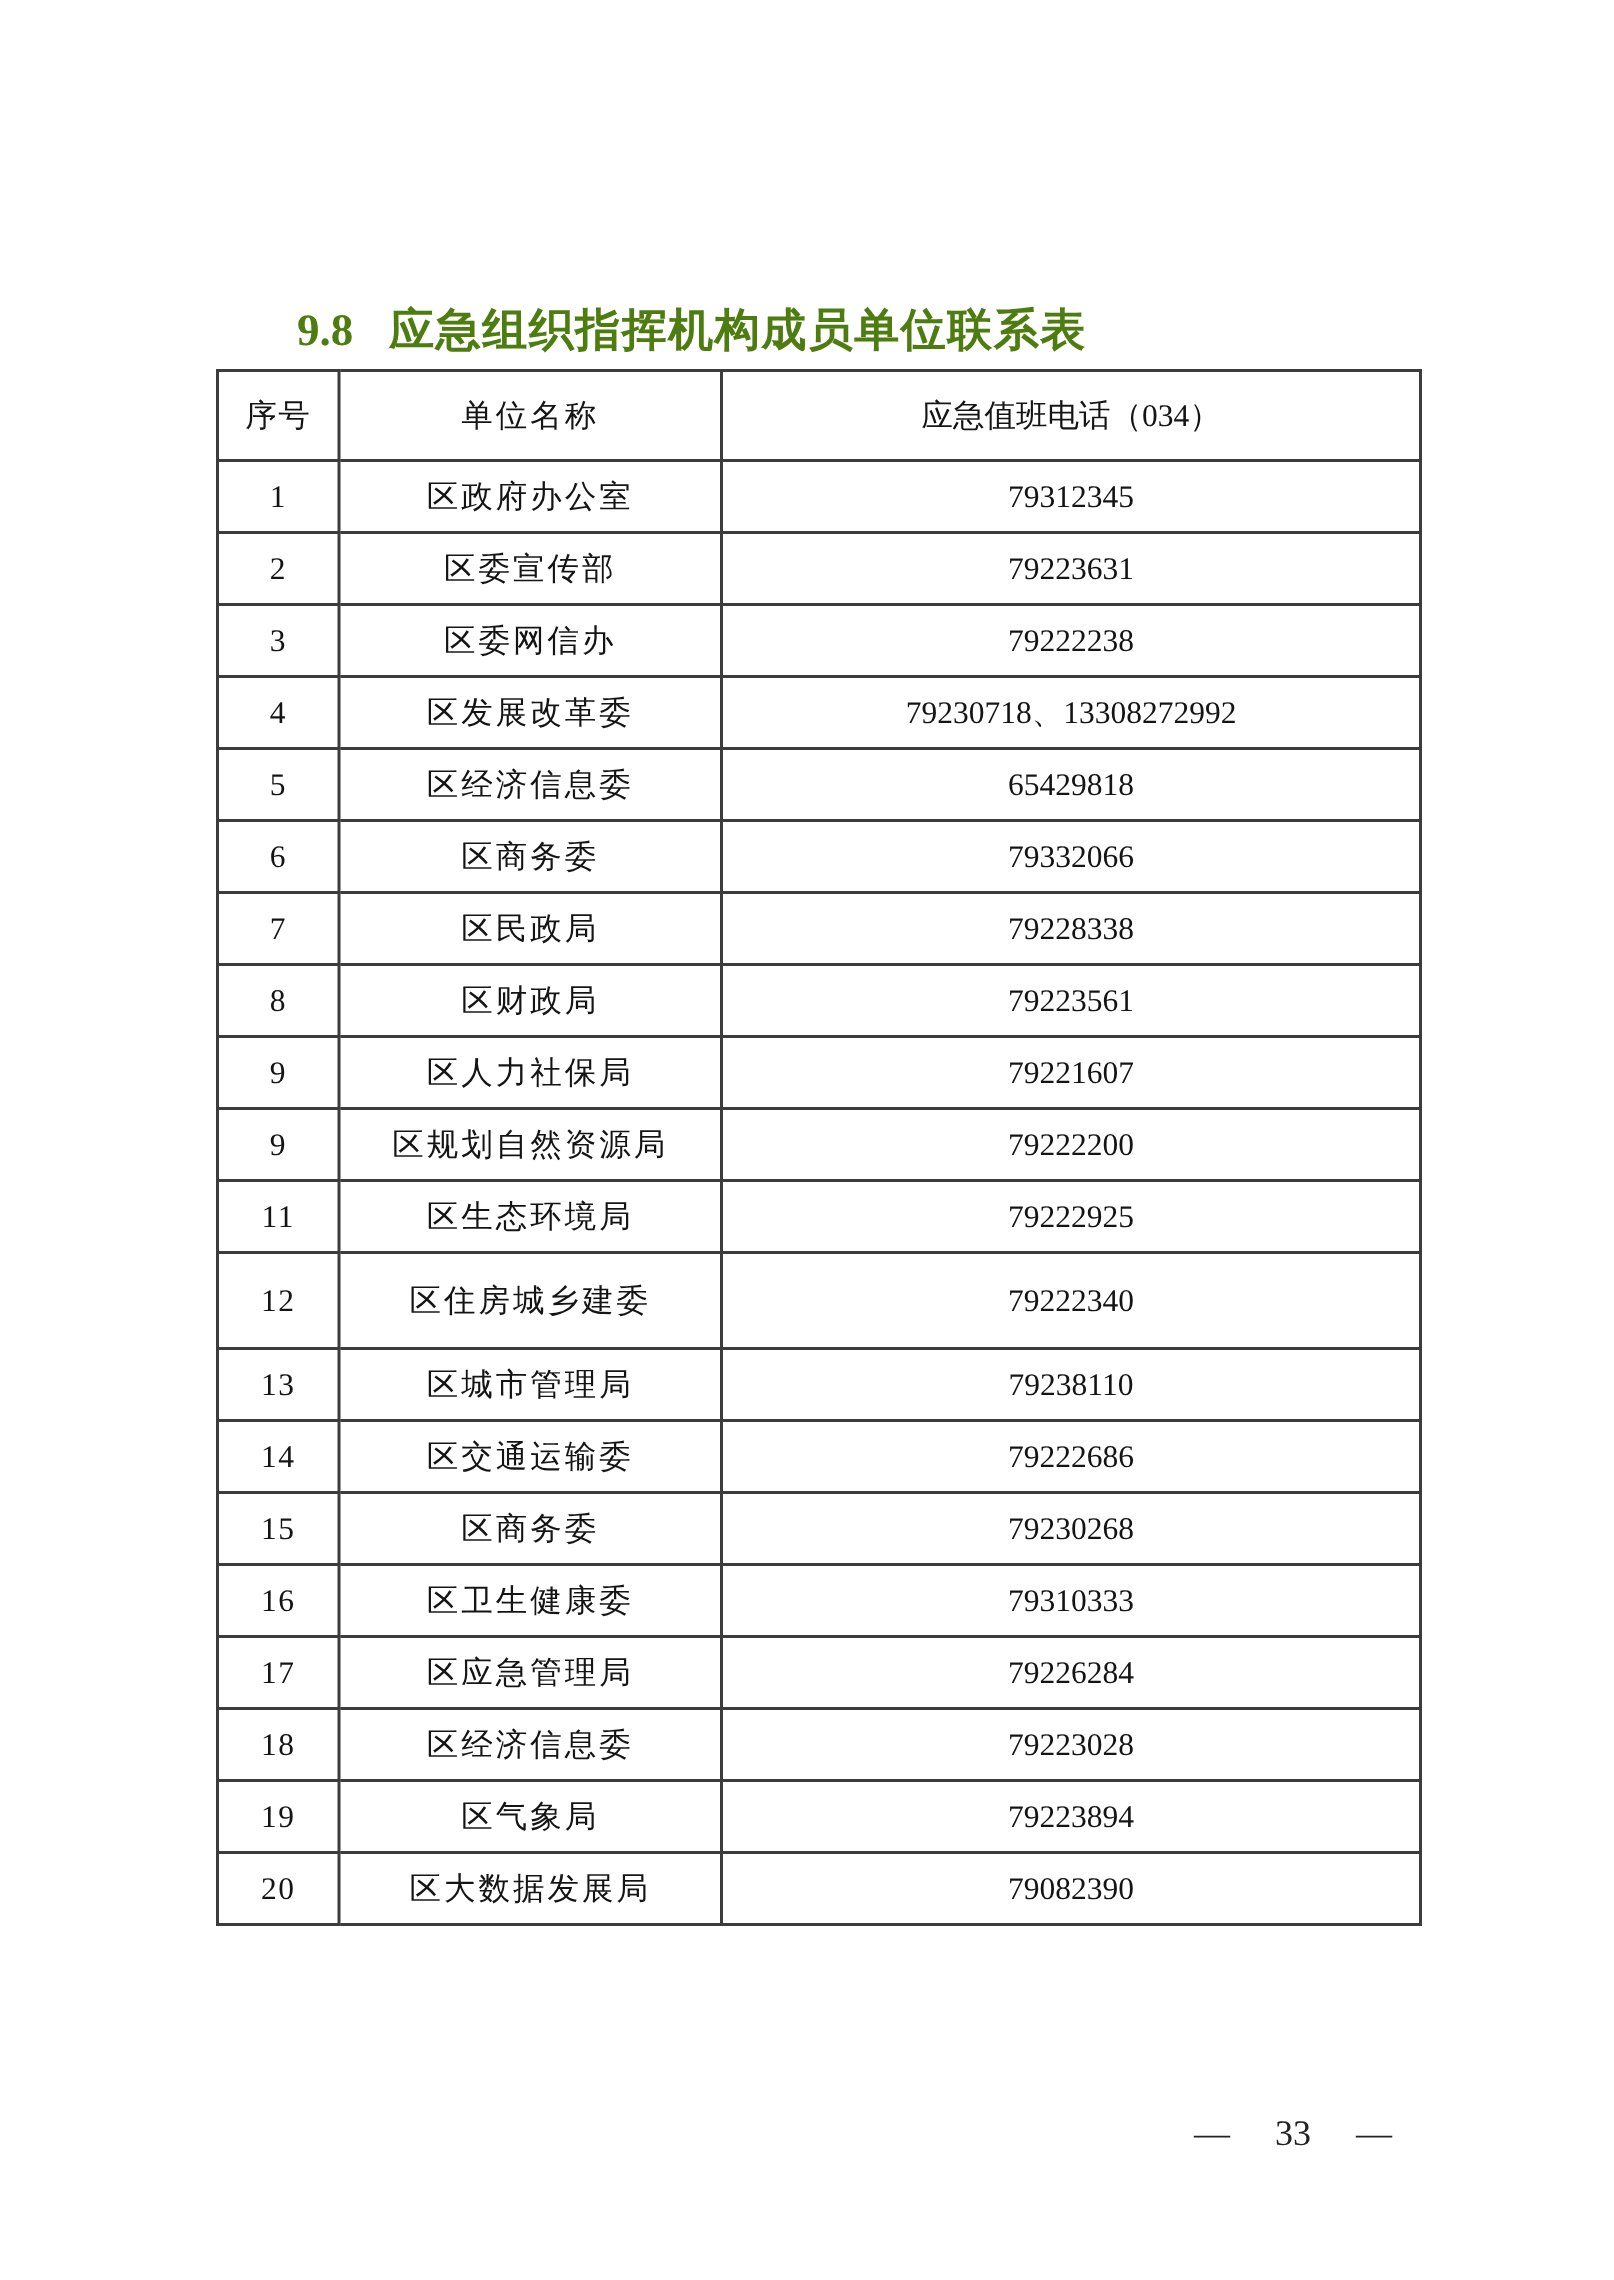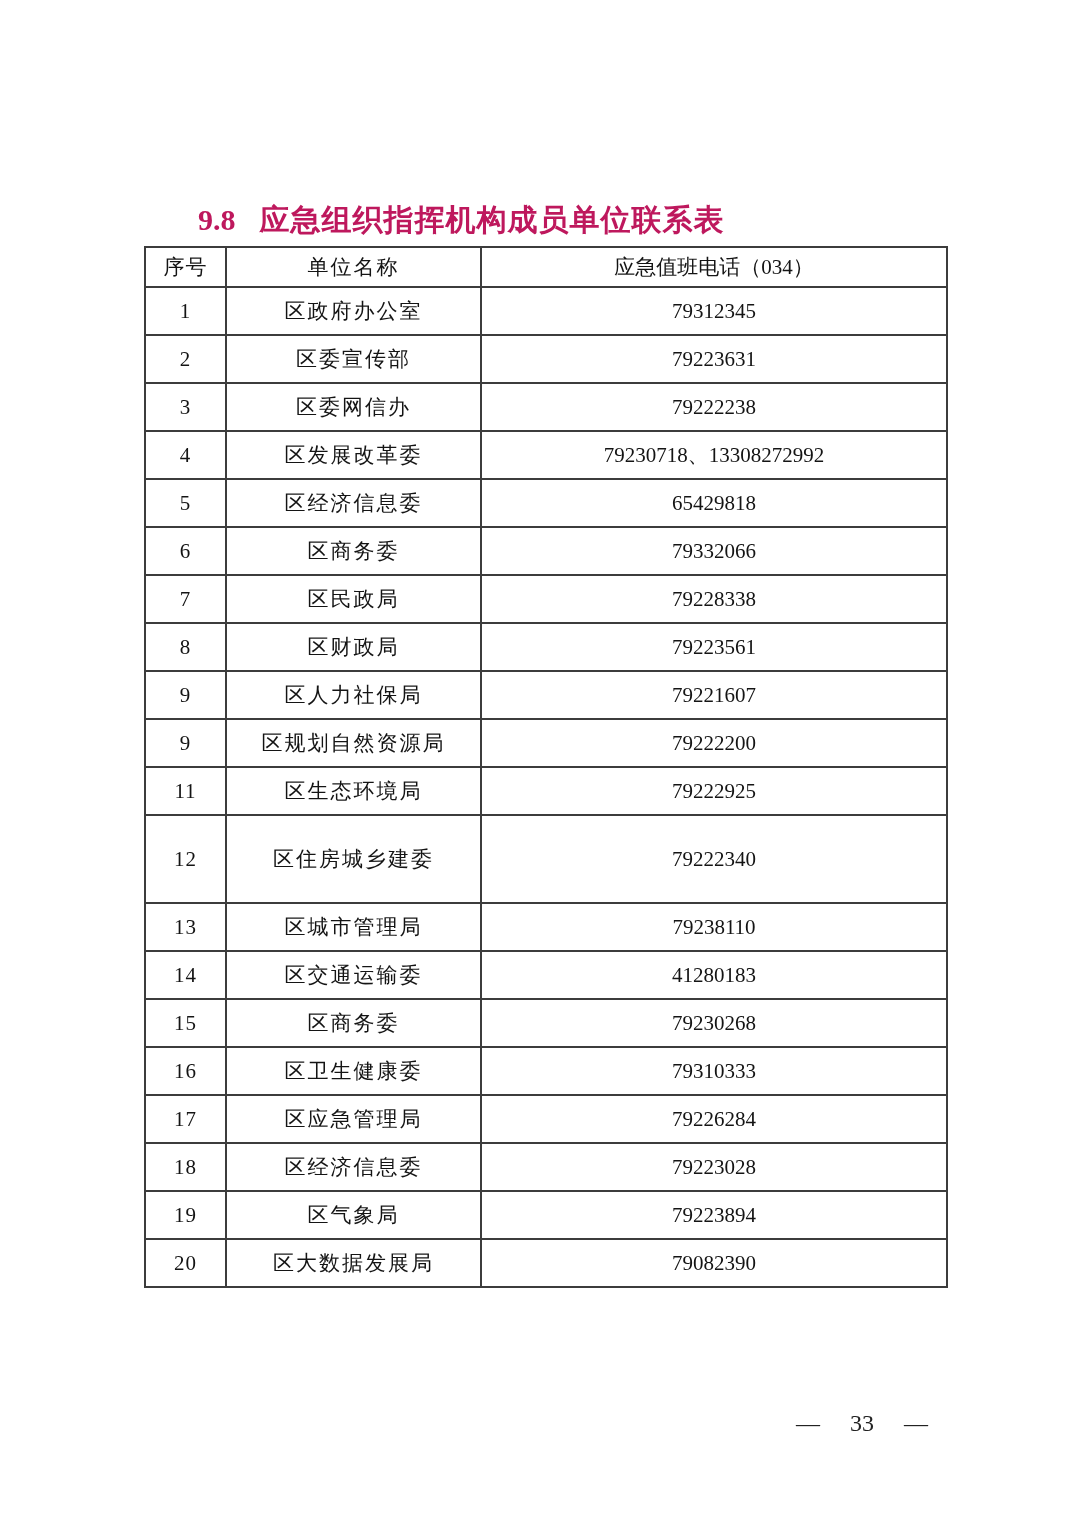--- a/index.html
+++ b/index.html
@@ -8,39 +8,39 @@
     width: 1076px; height: 1520px; position: relative;
     font-family: "Liberation Serif", "DejaVu Serif", serif;
     color: #151515;
   }
   .page {
     position: absolute; left: 0; top: 0;
     width: 1076px; height: 1520px; background: #ffffff; overflow: hidden;
   }
   .title {
     position: absolute; left: 198px; top: 200px;
-    font-size: 30px; font-weight: bold; color: #be185d;
+    font-size: 30px; font-weight: bold; color: #4d7c0f;
     white-space: nowrap; letter-spacing: 1px;
   }
   .title .section-number { margin-right: 24px; letter-spacing: 0; }
   .contact-table {
     position: absolute; left: 144px; top: 246px;
     width: 802px; border-collapse: collapse; table-layout: fixed;
     background: #ffffff;
   }
   .contact-table th, .contact-table td {
     border: 2px solid #3c3c3c;
     text-align: center; vertical-align: middle;
     font-weight: normal; font-size: 21px; color: #141414;
     padding: 0 4px; overflow: hidden;
   }
-  .contact-table thead tr { height: 40px; }
+  .contact-table thead tr { height: 60px; }
   .contact-table tbody tr { height: 48px; }
   
-  .contact-table tbody tr:nth-child(12) { height: 88px; }
+  .contact-table tbody tr:nth-child(12) { height: 64px; }
   .contact-table th:nth-child(2), .contact-table td:nth-child(2) { letter-spacing: 2px; }
   .contact-table th:nth-child(1), .contact-table td:nth-child(1) { letter-spacing: 1px; }
   .footer {
     position: absolute; left: 796px; top: 1410px;
     font-size: 24px; color: #222;
     display: flex; align-items: center; gap: 30px; white-space: nowrap;
   }
   .footer .dash { letter-spacing: 0; }
 </style>
 </head>
@@ -127,21 +127,21 @@
           <td>79222340</td>
         </tr>
         <tr>
           <td>13</td>
           <td>区城市管理局</td>
           <td>79238110</td>
         </tr>
         <tr>
           <td>14</td>
           <td>区交通运输委</td>
-          <td>41280183</td>
+          <td>79222686</td>
         </tr>
         <tr>
           <td>15</td>
           <td>区商务委</td>
           <td>79230268</td>
         </tr>
         <tr>
           <td>16</td>
           <td>区卫生健康委</td>
           <td>79310333</td>

